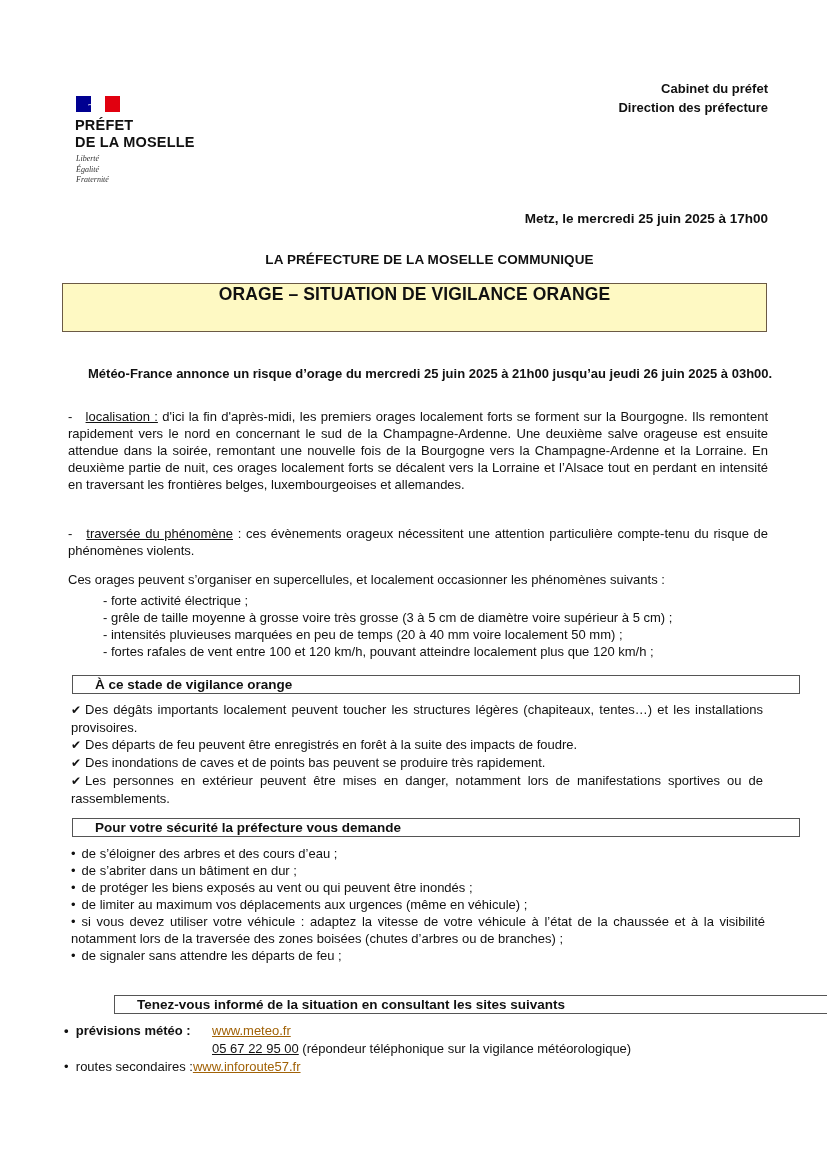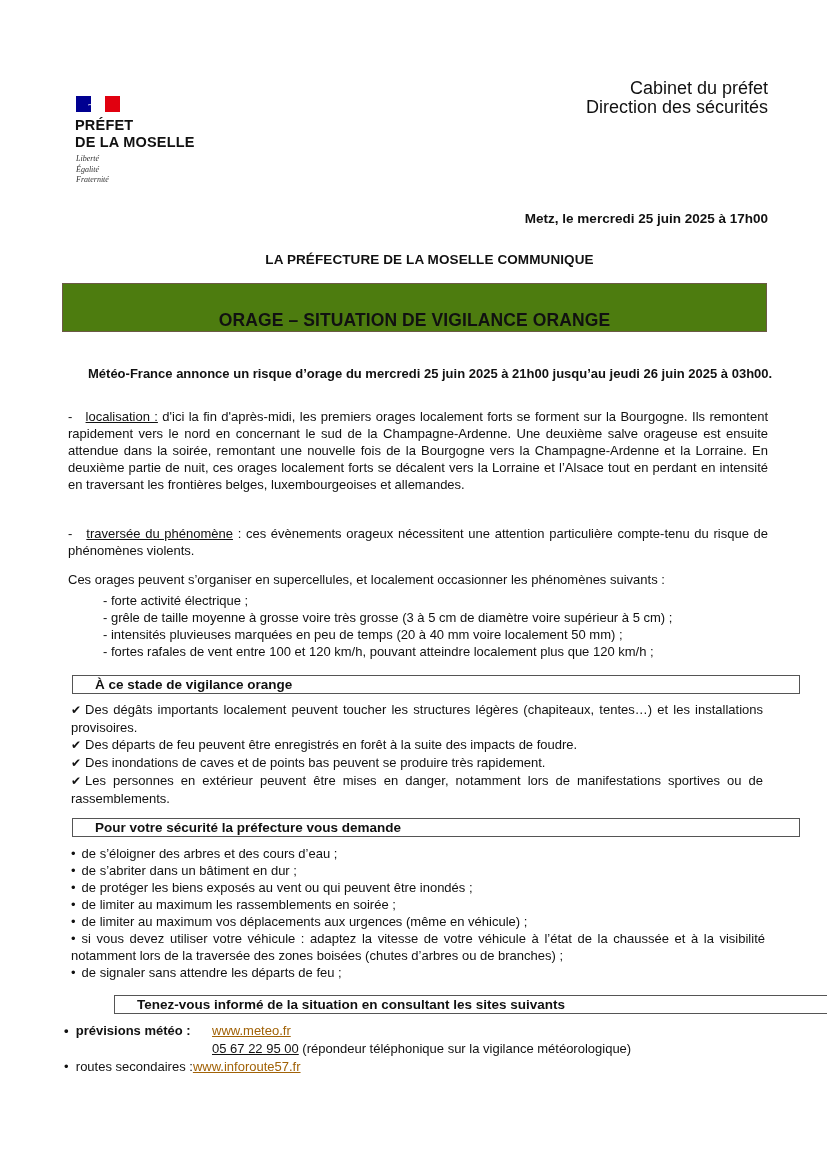--- a/index.html
+++ b/index.html
@@ -3,28 +3,28 @@
 <meta charset="utf-8">
 <style>
   html, body { margin: 0; padding: 0; background: #ffffff; }
   body { width: 827px; height: 1169px; position: relative; overflow: hidden;
          font-family: "Liberation Sans", "DejaVu Sans", sans-serif; color: #111; }
   .logo-flag { position: absolute; left: 76px; top: 96px; width: 44px; height: 16px; }
   .logo-title { position: absolute; left: 75px; top: 117px; font-weight: bold; font-size: 14.5px;
                 line-height: 17px; letter-spacing: 0.2px; color: #111; }
   .logo-motto { position: absolute; left: 76px; top: 154px; font-family: "Liberation Serif", serif;
                 font-style: italic; font-size: 8px; line-height: 10.5px; color: #333; }
-  .right-hdr { position: absolute; right: 59px; top: 79px; text-align: right; font-weight: normal;
-               font-size: 18px; line-height: 19px; }
+  .right-hdr { position: absolute; right: 59px; top: 79px; text-align: right; font-weight: bold;
+               font-size: 13px; line-height: 19px; }
   .dateline { position: absolute; right: 59px; top: 211px; font-weight: bold; font-size: 13.5px; }
   .communique { position: absolute; left: 16px; width: 827px; top: 252px; text-align: center;
                 font-weight: bold; font-size: 13.5px; letter-spacing: 0.1px; }
   .orange-box { position: absolute; left: 62px; top: 283px; width: 703px; height: 47px;
-                background: #4d7c0f; border: 1.5px solid #6b5a45; display: flex;
-                align-items: flex-end; justify-content: center; }
+                background: #fef9c3; border: 1.5px solid #6b5a45; display: flex;
+                align-items: flex-start; justify-content: center; }
   .orange-box span { font-weight: bold; font-size: 17.5px; color: #111; letter-spacing: 0.1px; }
   .body-text { position: absolute; left: 68px; width: 700px; font-size: 13px; line-height: 17px;
                text-align: justify; }
   .intro { top: 365px; font-weight: bold; padding-left: 20px; }
   .para1 { top: 408px; }
   .para2 { top: 525px; }
   .para3 { top: 571px; text-align: left; }
   .list-plain { position: absolute; left: 68px; width: 700px; top: 592px; font-size: 13px; line-height: 17px; margin-left: 35px; }
   .u { text-decoration: underline; }
   .sec-box { position: absolute; left: 72px; width: 704px; height: 17px; border: 1px solid #555;
@@ -59,21 +59,21 @@
   </div>
   <div class="logo-motto">
     <div>Liberté</div>
     <div>Égalité</div>
     <div>Fraternité</div>
   </div>
 </div>
 
 <div class="right-hdr">
   <div>Cabinet du préfet</div>
-  <div>Direction des sécurités</div>
+  <div>Direction des préfecture</div>
 </div>
 
 <div class="dateline">Metz, le mercredi 25 juin 2025 à 17h00</div>
 
 <div class="communique">LA PRÉFECTURE DE LA MOSELLE COMMUNIQUE</div>
 
 <div class="orange-box">
   <span>ORAGE – SITUATION DE VIGILANCE ORANGE</span>
 </div>
 
@@ -103,21 +103,20 @@
   <div><span class="ck">✔</span><span>Des départs de feu peuvent être enregistrés en forêt à la suite des impacts de foudre.</span></div>
   <div><span class="ck">✔</span><span>Des inondations de caves et de points bas peuvent se produire très rapidement.</span></div>
   <div><span class="ck">✔</span><span>Les personnes en extérieur peuvent être mises en danger, notamment lors de manifestations sportives ou de rassemblements.</span></div>
 </div>
 
 <div class="sec-box sec2">Pour votre sécurité la préfecture vous demande</div>
 <div class="bullets">
   <div><span class="dot">•</span><span>de s’éloigner des arbres et des cours d’eau ;</span></div>
   <div><span class="dot">•</span><span>de s’abriter dans un bâtiment en dur ;</span></div>
   <div><span class="dot">•</span><span>de protéger les biens exposés au vent ou qui peuvent être inondés ;</span></div>
-  <div><span class="dot">•</span><span>de limiter au maximum les rassemblements en soirée ;</span></div>
   <div><span class="dot">•</span><span>de limiter au maximum vos déplacements aux urgences (même en véhicule) ;</span></div>
   <div><span class="dot">•</span><span>si vous devez utiliser votre véhicule : adaptez la vitesse de votre véhicule à l’état de la chaussée et à la visibilité notamment lors de la traversée des zones boisées (chutes d’arbres ou de branches) ;</span></div>
   <div><span class="dot">•</span><span>de signaler sans attendre les départs de feu ;</span></div>
 </div>
 
 <div class="sec-box sec3">Tenez-vous informé de la situation en consultant les sites suivants</div>
 <div class="links">
   <div class="row">
     <span class="lbl"><span>•</span>&nbsp; <span>prévisions météo :</span></span>
     <a class="link">www.meteo.fr</a>

